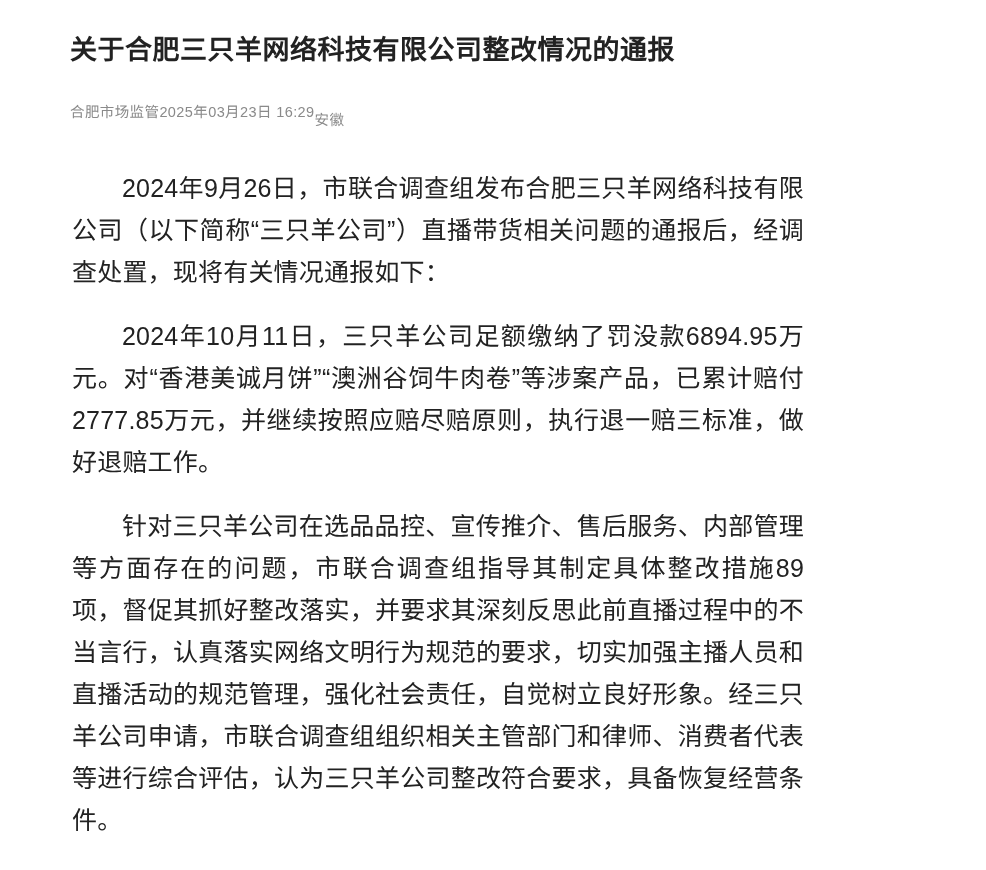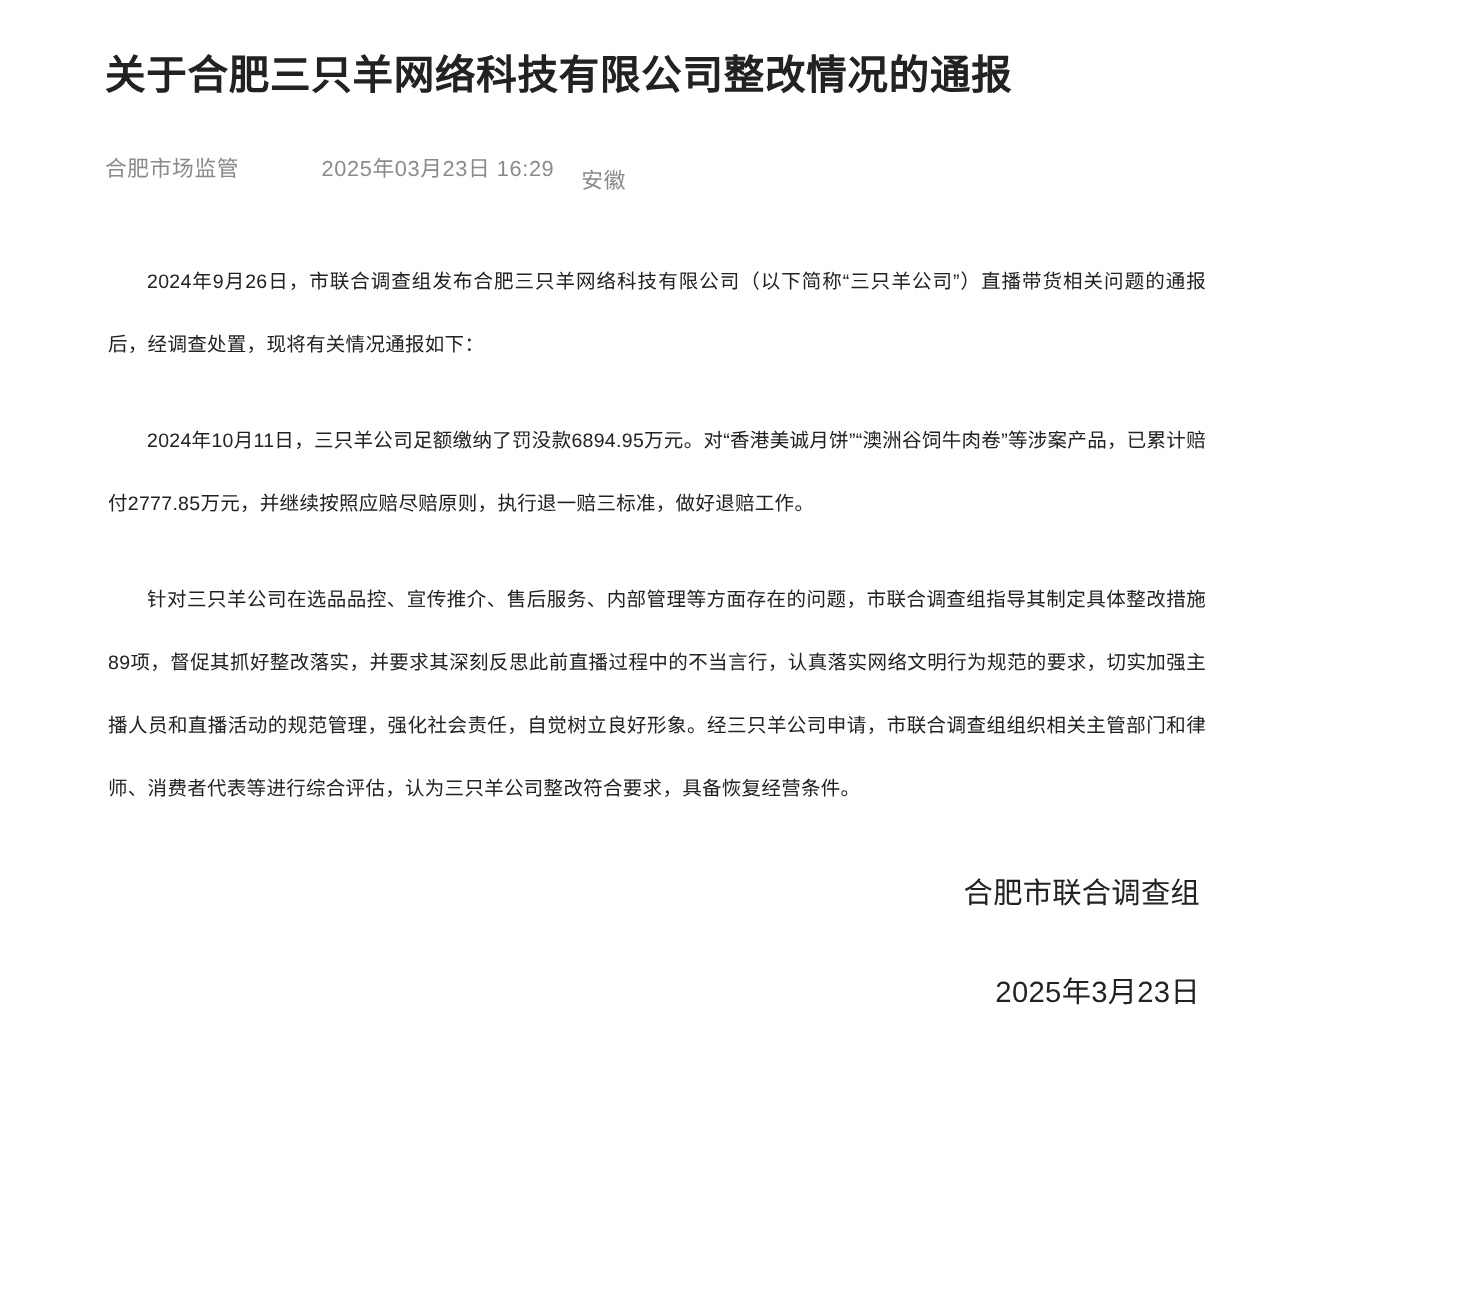--- a/index.html
+++ b/index.html
@@ -25,42 +25,40 @@
     line-height: 40px;
     font-weight: 700;
     color: #222222;
     letter-spacing: 0.5px;
     margin: 6px 0 0 8px;
   }
   .meta-row {
     margin: 22px 0 0 8px;
     display: flex;
     align-items: center;
-    gap: 18px;
     font-size: 14.5px;
     color: #8a8a8a;
     letter-spacing: 0.4px;
   }
   .meta-source {
     color: #8a8a8a;
   }
   .meta-date {
     color: #8a8a8a;
-    margin-left: 37px;
   }
   .meta-location {
     color: #8a8a8a;
     margin-top: 16px;
   }
   .body-content {
     margin-top: 38px;
     padding: 0 8px 0 10px;
   }
   .para {
-    font-size: 13px;
+    font-size: 25px;
     line-height: 42px;
     color: #222222;
     text-align: justify;
     text-justify: inter-ideograph;
     text-indent: 2em;
     margin: 0 0 22px 0;
     letter-spacing: 0.2px;
   }
   .signature-block {
     margin-top: 30px;

